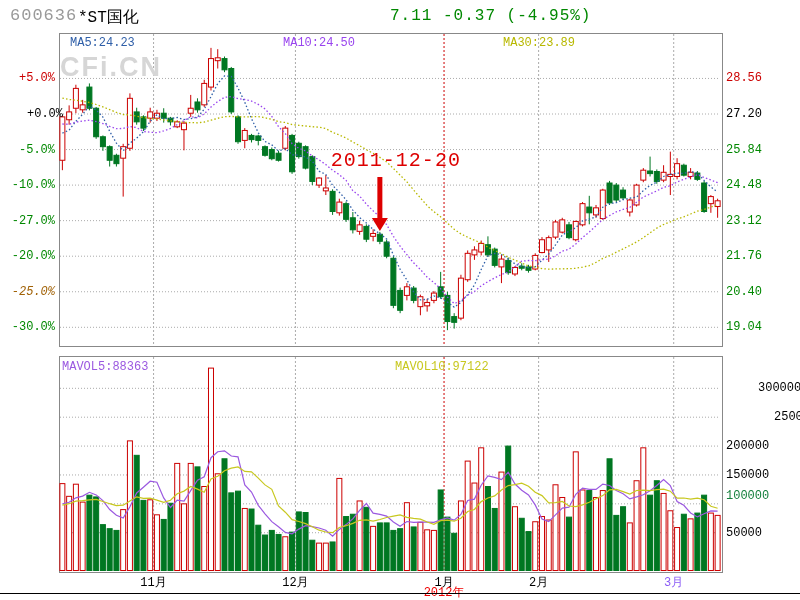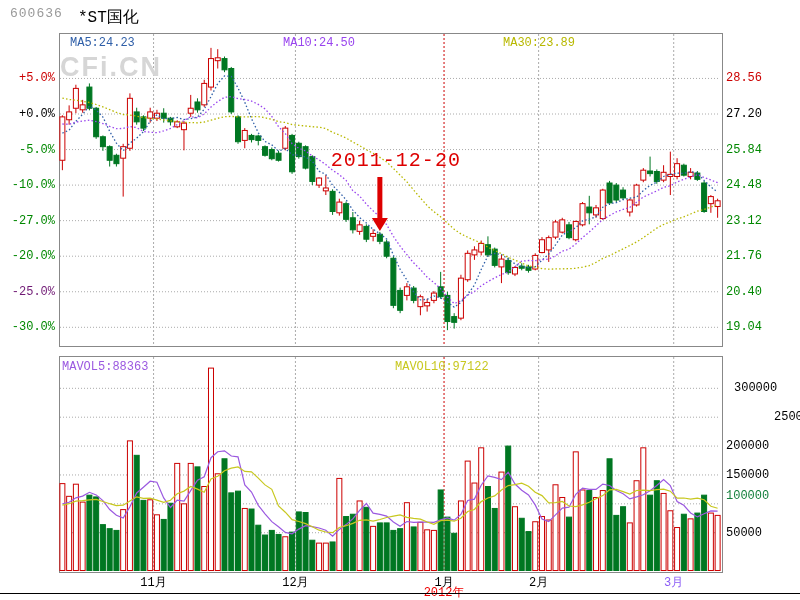--- a/index.html
+++ b/index.html
@@ -1,18 +1,18 @@
 <!DOCTYPE html>
 <html><head>
 <meta charset="utf-8">
 <style>
   html,body{margin:0;padding:0;background:#fff;}
   .root{position:relative;width:800px;height:600px;background:#ffffff;overflow:hidden;
         font-family:"Liberation Mono","DejaVu Sans Mono",monospace;}
-  .hdr-code{position:absolute;left:10px;top:6px;font-size:13px;color:#999999;letter-spacing:1px;}
+  .hdr-code{position:absolute;left:10px;top:6px;font-size:17px;color:#999999;letter-spacing:1px;}
   .hdr-name{position:absolute;left:78px;top:7px;font-size:16px;color:#000000;}
   .hdr-quote{position:absolute;left:390px;top:7px;font-size:16px;color:#008800;letter-spacing:1px;}
   .pane{position:absolute;border:1px solid #888888;background:#fff;}
   .main-pane{left:59px;top:33px;width:662px;height:312px;}
   .vol-pane{left:59px;top:356px;width:662px;height:215px;}
   .watermark{position:absolute;left:60px;top:52px;font-size:27px;font-weight:bold;color:#d6d6d6;
              letter-spacing:2px;font-family:"Liberation Sans",sans-serif;}
   .axis-label{position:absolute;font-size:12px;white-space:nowrap;}
   .left-axis .axis-label{width:54px;text-align:right;}
   .annotation{position:absolute;font-size:20px;color:#dd0000;white-space:nowrap;letter-spacing:1px;}
@@ -20,20 +20,21 @@
   .yearlabel{position:absolute;font-size:12px;color:#ee0000;transform:translateX(-50%);}
   .bottom-line{position:absolute;left:0;top:593px;width:800px;height:1px;background:#000;}
   svg{position:absolute;left:0;top:0;}
 </style>
 </head>
 <body>
 
 <div class="root">
   <span class="hdr-code">600636</span>
   <span class="hdr-name">*ST国化</span>
+  <span class="hdr-quote">7.11 -0.37 (-4.95%)</span>
 
   <div class="pane main-pane"></div>
   <div class="pane vol-pane"></div>
 
   <svg id="chart-svg" width="800" height="600">
       <line x1="60" x2="720" y1="78.44999999999996" y2="78.44999999999996" stroke="#aaaaaa" stroke-width="1" stroke-dasharray="1 2"></line>
       <line x1="60" x2="720" y1="114" y2="114" stroke="#aaaaaa" stroke-width="1" stroke-dasharray="1 2"></line>
       <line x1="60" x2="720" y1="149.54999999999995" y2="149.54999999999995" stroke="#aaaaaa" stroke-width="1" stroke-dasharray="1 2"></line>
       <line x1="60" x2="720" y1="185.1" y2="185.1" stroke="#aaaaaa" stroke-width="1" stroke-dasharray="1 2"></line>
       <line x1="60" x2="720" y1="220.65000000000003" y2="220.65000000000003" stroke="#aaaaaa" stroke-width="1" stroke-dasharray="1 2"></line>
@@ -367,40 +368,40 @@
       <span class="axis-label" style="left: 70px; top: 36px; color: rgb(47, 95, 168);">MA5:24.23</span>
       <span class="axis-label" style="left: 283px; top: 36px; color: rgb(153, 68, 238);">MA10:24.50</span>
       <span class="axis-label" style="left: 503px; top: 36px; color: rgb(184, 184, 0);">MA30:23.89</span>
     </div>
   <div id="mavol-labels">
       <span class="axis-label" style="left: 62px; top: 360px; color: rgb(155, 89, 224);">MAVOL5:88363</span>
       <span class="axis-label" style="left: 395px; top: 360px; color: rgb(200, 200, 32);">MAVOL10:97122</span>
     </div>
   <div id="left-axis" class="left-axis">
       <span class="axis-label" style="left: 1px; top: 71.45px; color: rgb(204, 0, 0);">+5.0%</span>
-      <span class="axis-label" style="left: 1px; top: 107px; color: rgb(0, 0, 0);">+0.0%</span>
+      <span class="axis-label" style="left: 1px; top: 107px; color: rgb(0, 0, 0); padding-left: 8px;">+0.0%</span>
       <span class="axis-label" style="left: 1px; top: 142.55px; color: rgb(0, 136, 0);">-5.0%</span>
       <span class="axis-label" style="left: 1px; top: 178.1px; color: rgb(0, 136, 0);">-10.0%</span>
       <span class="axis-label" style="left: 1px; top: 213.65px; color: rgb(0, 136, 0);">-27.0%</span>
       <span class="axis-label" style="left: 1px; top: 249.2px; color: rgb(0, 136, 0);">-20.0%</span>
-      <span class="axis-label" style="left: 1px; top: 284.75px; color: #701a75;">-25.0%</span>
+      <span class="axis-label" style="left: 1px; top: 284.75px; color: #a16207; font-style: italic;">-25.0%</span>
       <span class="axis-label" style="left: 1px; top: 320.3px; color: rgb(0, 136, 0);">-30.0%</span>
     </div>
   <div id="right-axis">
       <span class="axis-label" style="left: 726px; top: 71.45px; color: rgb(204, 0, 0);">28.56</span>
       <span class="axis-label" style="left: 726px; top: 107px; color: rgb(0, 0, 0);">27.20</span>
       <span class="axis-label" style="left: 726px; top: 142.55px; color: rgb(0, 136, 0);">25.84</span>
       <span class="axis-label" style="left: 726px; top: 178.1px; color: rgb(0, 136, 0);">24.48</span>
       <span class="axis-label" style="left: 726px; top: 213.65px; color: rgb(0, 136, 0);">23.12</span>
       <span class="axis-label" style="left: 726px; top: 249.2px; color: rgb(0, 136, 0);">21.76</span>
       <span class="axis-label" style="left: 726px; top: 284.75px; color: rgb(0, 136, 0);">20.40</span>
       <span class="axis-label" style="left: 726px; top: 320.3px; color: rgb(0, 136, 0);">19.04</span>
     </div>
   <div id="vol-axis">
-      <span class="axis-label" style="left: 734px; top: 381.32px; color: rgb(0, 0, 0);">300000</span>
+      <span class="axis-label" style="left: 758px; top: 381.32px; color: rgb(0, 0, 0);">300000</span>
       <span class="axis-label" style="left: 726px; top: 410.2px; color: rgb(0, 0, 0); margin-left: 48px;">250000</span>
       <span class="axis-label" style="left: 726px; top: 439.08px; color: rgb(0, 0, 0);">200000</span>
       <span class="axis-label" style="left: 726px; top: 467.96px; color: rgb(0, 0, 0);">150000</span>
       <span class="axis-label" style="left: 726px; top: 489px; color: #15803d;">100000</span>
       <span class="axis-label" style="left: 726px; top: 525.72px; color: rgb(0, 0, 0);">50000</span>
     </div>
   <div id="x-axis">
       <span class="xlabel" style="left: 153.571px; top: 574px; color: rgb(0, 0, 0);">11月</span>
       <span class="xlabel" style="left: 295.429px; top: 574px; color: rgb(0, 0, 0);">12月</span>
       <span class="xlabel" style="left: 444.041px; top: 574px; color: rgb(0, 0, 0);">1月</span>

